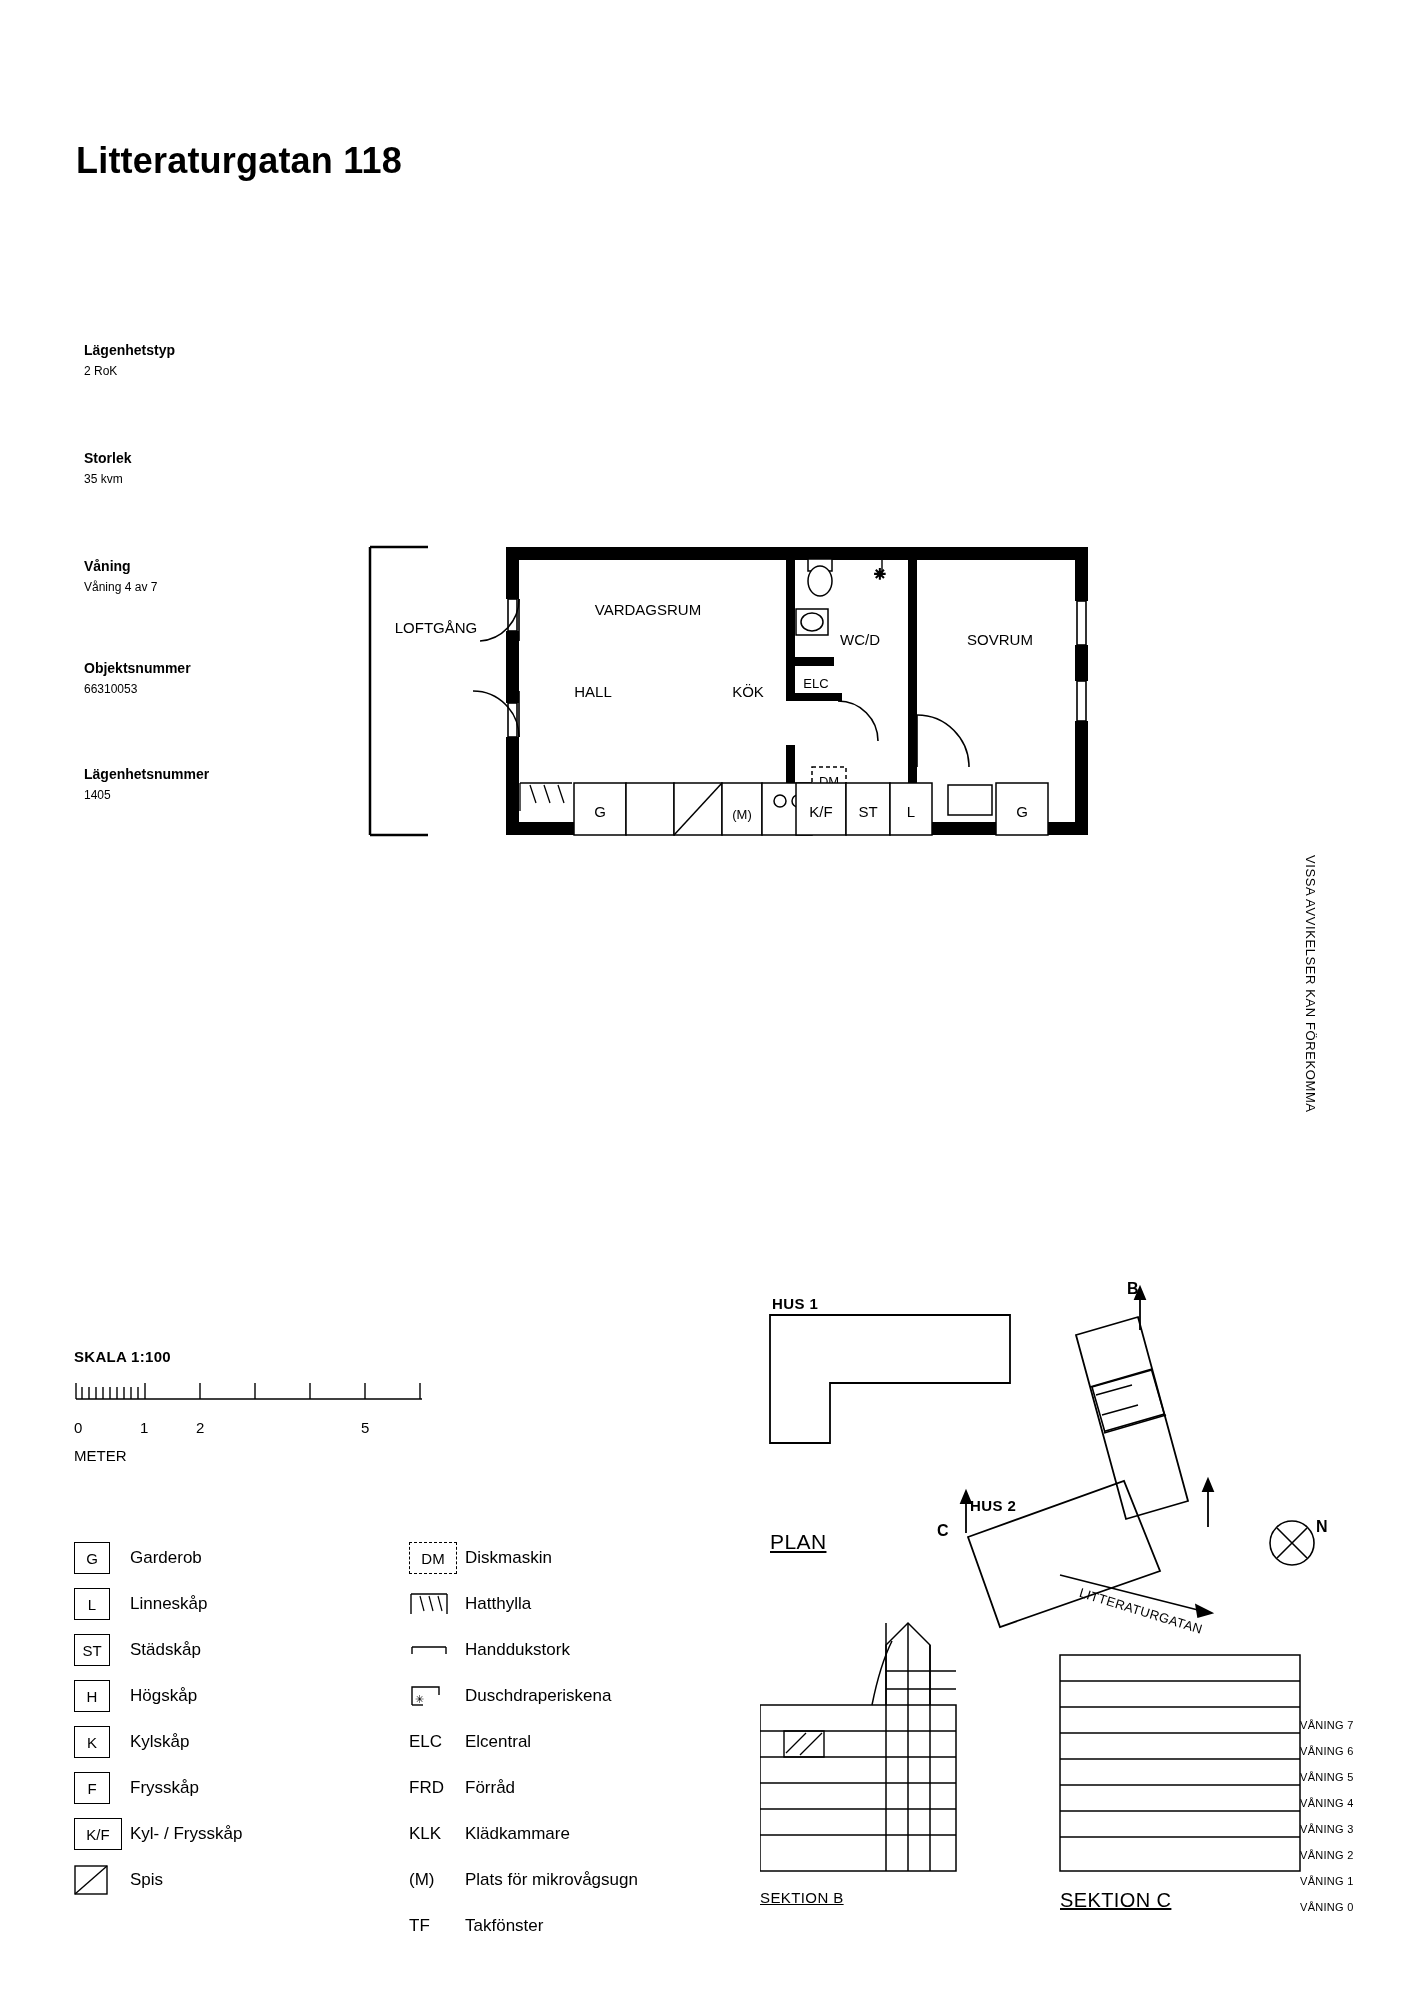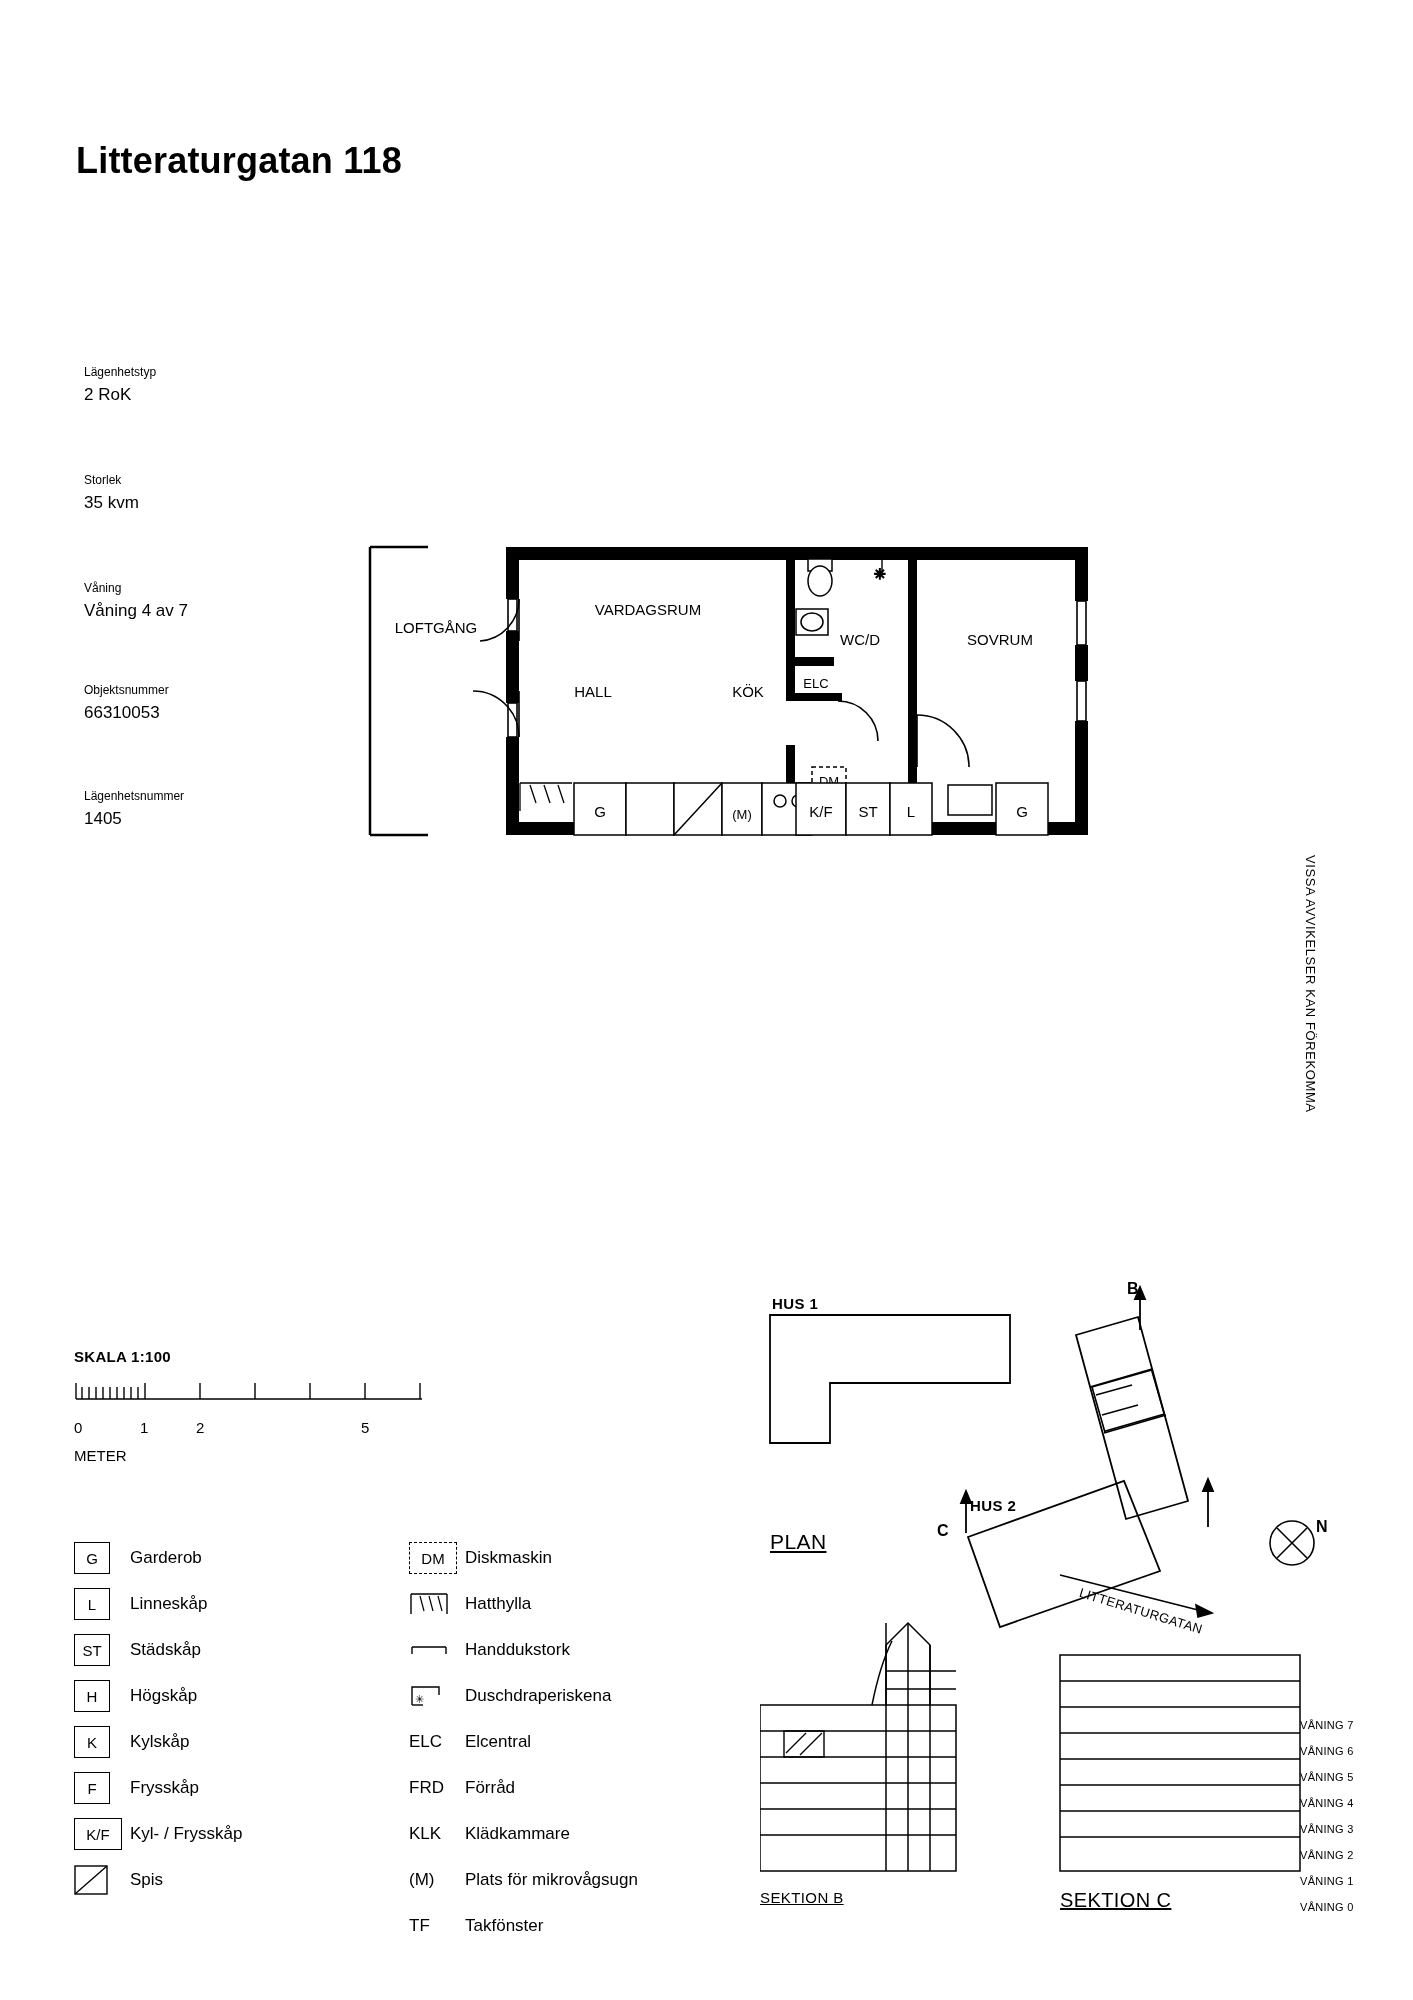--- a/index.html
+++ b/index.html
@@ -58,27 +58,26 @@
     height: 150px;
   }
 
   
   .fact {
     position: absolute;
     left: 84px;
     width: 300px;
   }
   .fact .fact-label {
+    font-size: 14px;
+    font-weight: bold;
+    margin-bottom: 6px;
+  }
+  .fact .fact-value {
     font-size: 12px;
-    font-weight: normal;
-    margin-bottom: 6px;
-    margin-top: 23px;
-  }
-  .fact .fact-value {
-    font-size: 17px;
   }
   #fact-type  { top: 342px; }
   #fact-size  { top: 450px; }
   #fact-floor { top: 558px; }
   #fact-obj   { top: 660px; }
   #fact-apt   { top: 766px; }
 
   
   #disclaimer {
     position: absolute;

